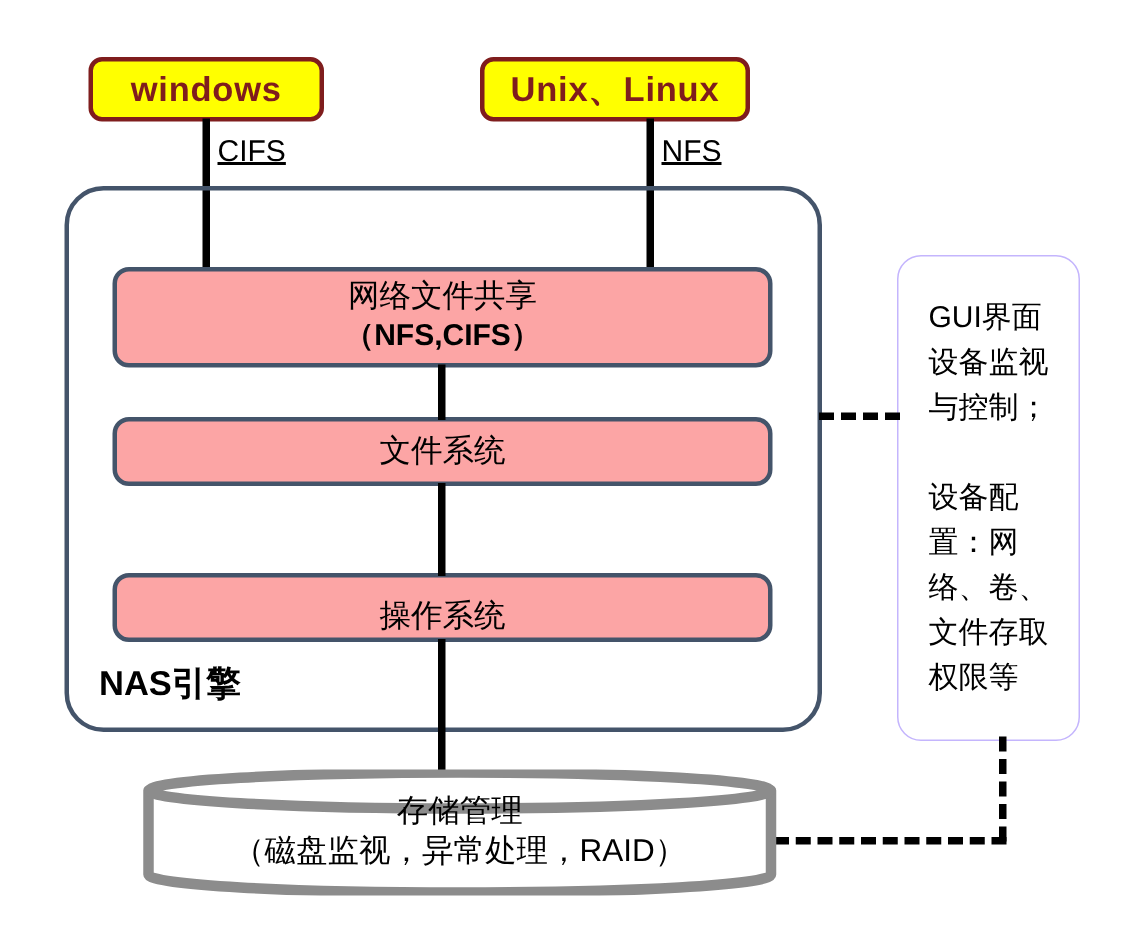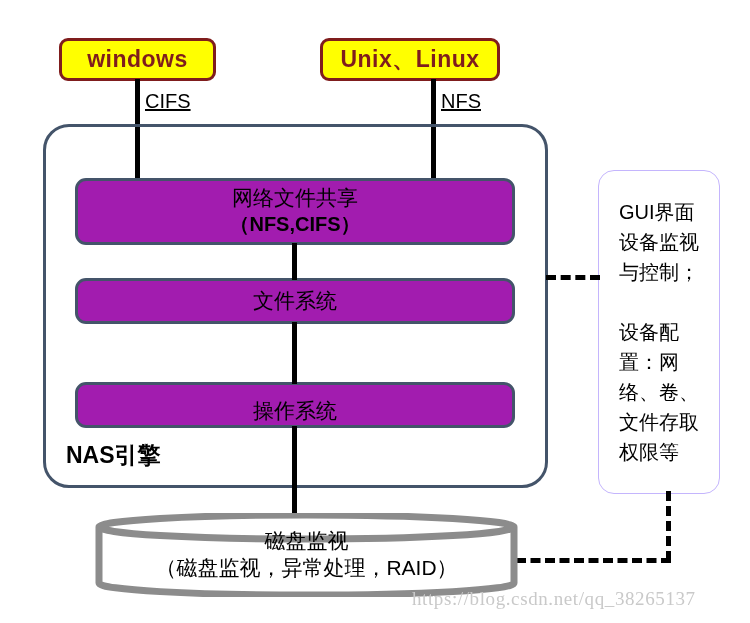--- a/index.html
+++ b/index.html
@@ -56,21 +56,21 @@
     top: 440px;
     font-size: 23px;
     font-weight: bold;
     color: #000000;
     white-space: nowrap;
   }
 
   
   .layer-box {
     position: absolute;
-    background: #a21caf;
+    background: #fca5a5;
     border: 3px solid #44546a;
     border-radius: 11px;
     box-sizing: border-box;
     display: flex;
     flex-direction: column;
     align-items: center;
     justify-content: center;
     color: #000000;
     font-size: 21px;
     line-height: 1.28;
@@ -232,20 +232,19 @@
   <div class="dash-h" id="dash-engine-gui"></div>
   <div class="dash-h" id="dash-store-right"></div>
   <div class="dash-v" id="dash-gui-down"></div>
 
   <div id="storage-cylinder">
     <svg width="423" height="84" viewBox="0 0 423 84">
       <path d="M 4 14 L 4 70 C 4 77 98 82 211.5 82 C 325 82 419 77 419 70 L 419 14" fill="#ffffff" stroke="#8c8c8c" stroke-width="7" stroke-linecap="round" fill-rule="evenodd"></path>
       <ellipse cx="211.5" cy="14" rx="207" ry="12" fill="#ffffff" stroke="#8c8c8c" stroke-width="7"></ellipse>
     </svg>
     <div id="storage-text">
-      <div>磁盘监视</div>
+      <div>存储管理</div>
       <div class="sub">（磁盘监视，异常处理，RAID）</div>
     </div>
   </div>
 
-  <div id="watermark">https://blog.csdn.net/qq_38265137</div>
 
 </div>
 
 </body></html>

